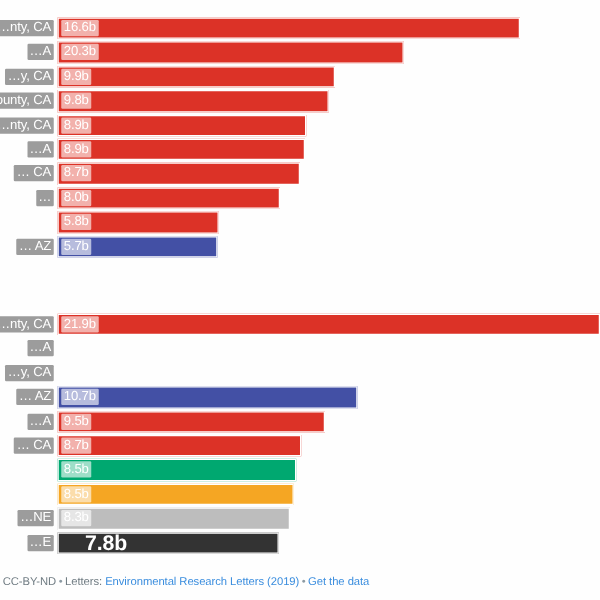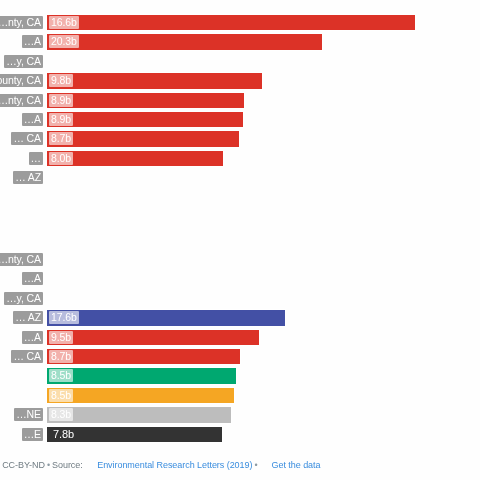--- a/index.html
+++ b/index.html
@@ -75,39 +75,39 @@
     padding: 0 2px;
     color: #ffffff;
     background: rgba(255,255,255,0.62);
     border-radius: 1px;
     white-space: nowrap;
     letter-spacing: -0.1px;
   }
   .bar-value.on-dark {
     background: transparent;
     color: #ffffff;
-    font-weight: normal;
-    font-size: 11px;
-    left: 5px;
+    font-weight: bold;
+    font-size: 17px;
+    left: 20px;
   }
 
   
   .footer {
     position: absolute;
     left: 0;
     top: 459px;
     width: 480px;
     font-size: 9px;
     line-height: 12px;
     color: #6f7b82;
     white-space: nowrap;
     letter-spacing: -0.05px;
   }
   .footer .lead { margin-left: -22px; }
-  .footer .link { color: #3a8dde; margin-left: 12px; }
+  .footer .link { color: #3a8dde; }
   .footer .sep { color: #8c9aa3; padding: 0 2px; }
 </style>
 </head>
 <body>
 
 <div class="page">
 
   <div class="chart" id="chart-top">
       <div class="row">
         <span class="cat-label">…nty, CA</span>
@@ -118,20 +118,24 @@
       </div>
       <div class="row">
         <span class="cat-label">…A</span>
         <div class="bar-track">
           <div class="bar" style="width: 277px; background: rgb(220, 50, 39); border-color: rgb(255, 255, 255);"></div>
           <span class="bar-value">20.3b</span>
         </div>
       </div>
       <div class="row">
         <span class="cat-label">…y, CA</span>
+        <div class="bar-track">
+          <div class="bar" style="width: 222px; background: rgb(220, 50, 39); border-color: rgb(255, 255, 255);"></div>
+          <span class="bar-value">9.9b</span>
+        </div>
       </div>
       <div class="row">
         <span class="cat-label">…ounty, CA</span>
         <div class="bar-track">
           <div class="bar" style="width: 217px; background: rgb(220, 50, 39); border-color: rgb(255, 255, 255);"></div>
           <span class="bar-value">9.8b</span>
         </div>
       </div>
       <div class="row">
         <span class="cat-label">…nty, CA</span>
@@ -155,38 +159,52 @@
         </div>
       </div>
       <div class="row">
         <span class="cat-label">…</span>
         <div class="bar-track">
           <div class="bar" style="width: 178px; background: rgb(220, 50, 39); border-color: rgb(255, 255, 255);"></div>
           <span class="bar-value">8.0b</span>
         </div>
       </div>
       <div class="row">
+        <div class="bar-track">
+          <div class="bar" style="width: 129px; background: rgb(220, 50, 39); border-color: rgb(255, 255, 255);"></div>
+          <span class="bar-value">5.8b</span>
+        </div>
+      </div>
+      <div class="row">
         <span class="cat-label">… AZ</span>
+        <div class="bar-track">
+          <div class="bar" style="width: 128px; background: rgb(67, 80, 165); border-color: rgb(255, 255, 255);"></div>
+          <span class="bar-value">5.7b</span>
+        </div>
       </div>
     </div>
   <div class="chart" id="chart-bottom">
       <div class="row">
         <span class="cat-label">…nty, CA</span>
+        <div class="bar-track">
+          <div class="bar" style="width: 434px; background: rgb(220, 50, 39); border-color: rgb(255, 255, 255);"></div>
+          <span class="bar-value">21.9b</span>
+        </div>
       </div>
       <div class="row">
         <span class="cat-label">…A</span>
       </div>
       <div class="row">
         <span class="cat-label">…y, CA</span>
       </div>
       <div class="row">
         <span class="cat-label">… AZ</span>
         <div class="bar-track">
           <div class="bar" style="width: 240px; background: rgb(67, 80, 165); border-color: rgb(255, 255, 255);"></div>
-          <span class="bar-value">17.6b</span>
+          <span class="bar-value">10.7b</span>
         </div>
       </div>
       <div class="row">
         <span class="cat-label">…A</span>
         <div class="bar-track">
           <div class="bar" style="width: 214px; background: rgb(220, 50, 39); border-color: rgb(255, 255, 255);"></div>
           <span class="bar-value">9.5b</span>
         </div>
       </div>
       <div class="row">
@@ -218,17 +236,17 @@
       <div class="row">
         <span class="cat-label">…E</span>
         <div class="bar-track">
           <div class="bar" style="width: 177px; background: rgb(51, 51, 51); border-color: rgb(255, 255, 255);"></div>
           <span class="bar-value on-dark">7.8b</span>
         </div>
       </div>
     </div>
 
   <div class="footer">
-    <span class="lead">ation, CC-BY-ND</span><span class="sep">•</span><span>Source:</span>
+    <span class="lead">ation, CC-BY-ND</span><span class="sep">•</span><span>Letters:</span>
     <span class="link">Environmental Research Letters (2019)</span><span class="sep">•</span><span class="link">Get the data</span>
   </div>
 
 </div>
 
 </body></html>

